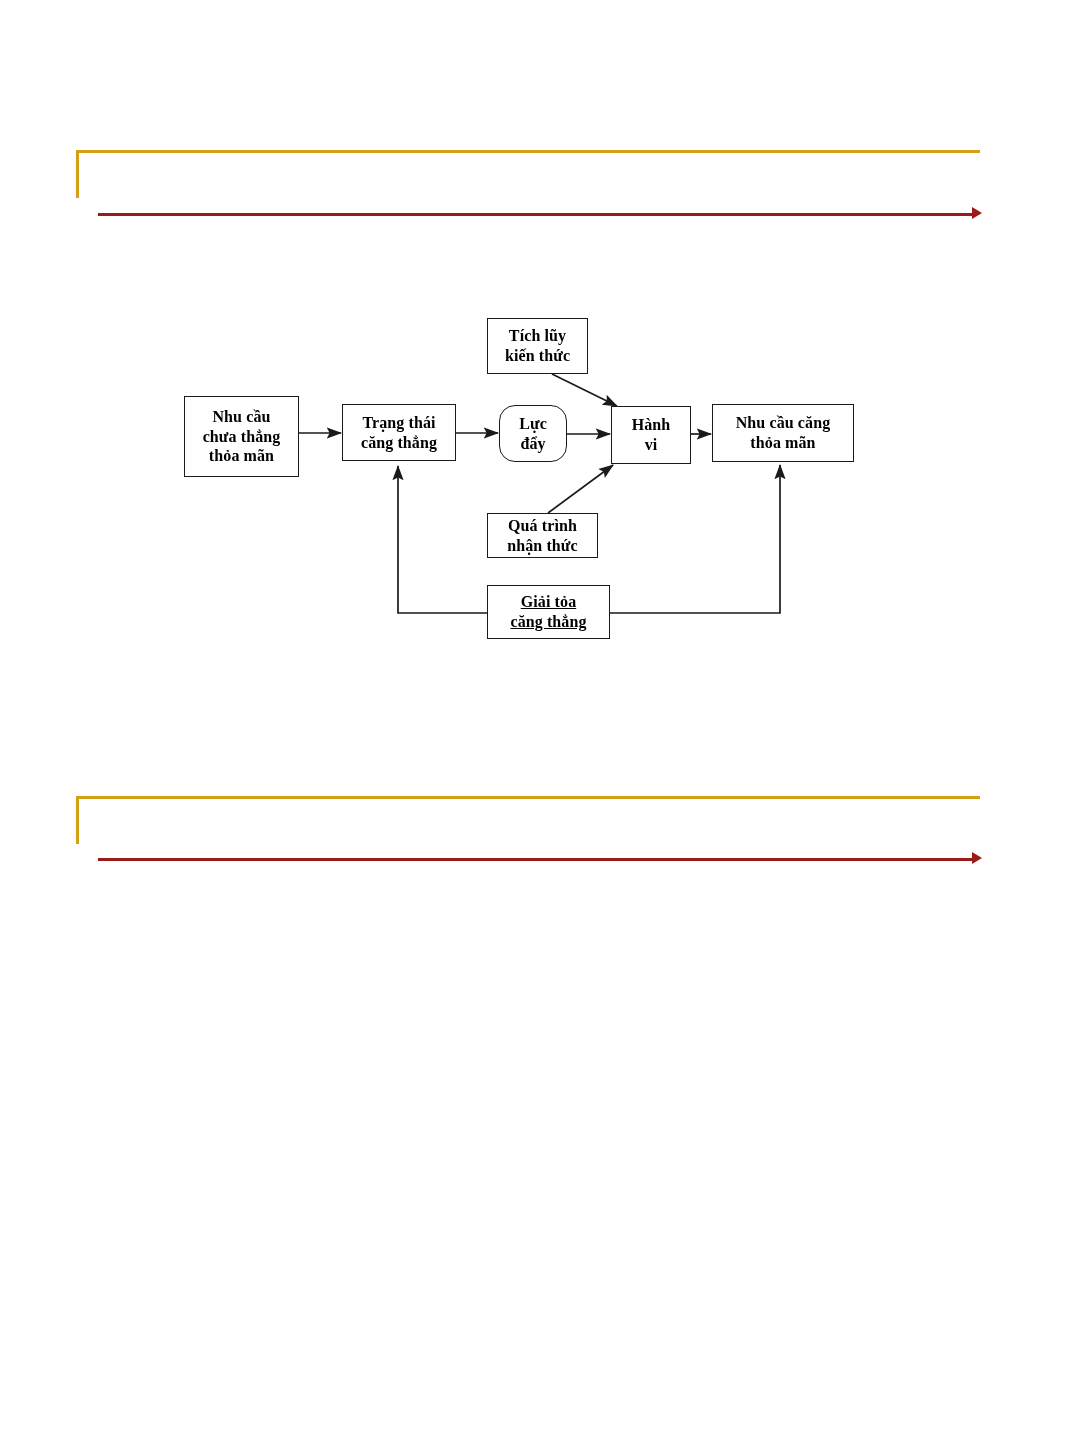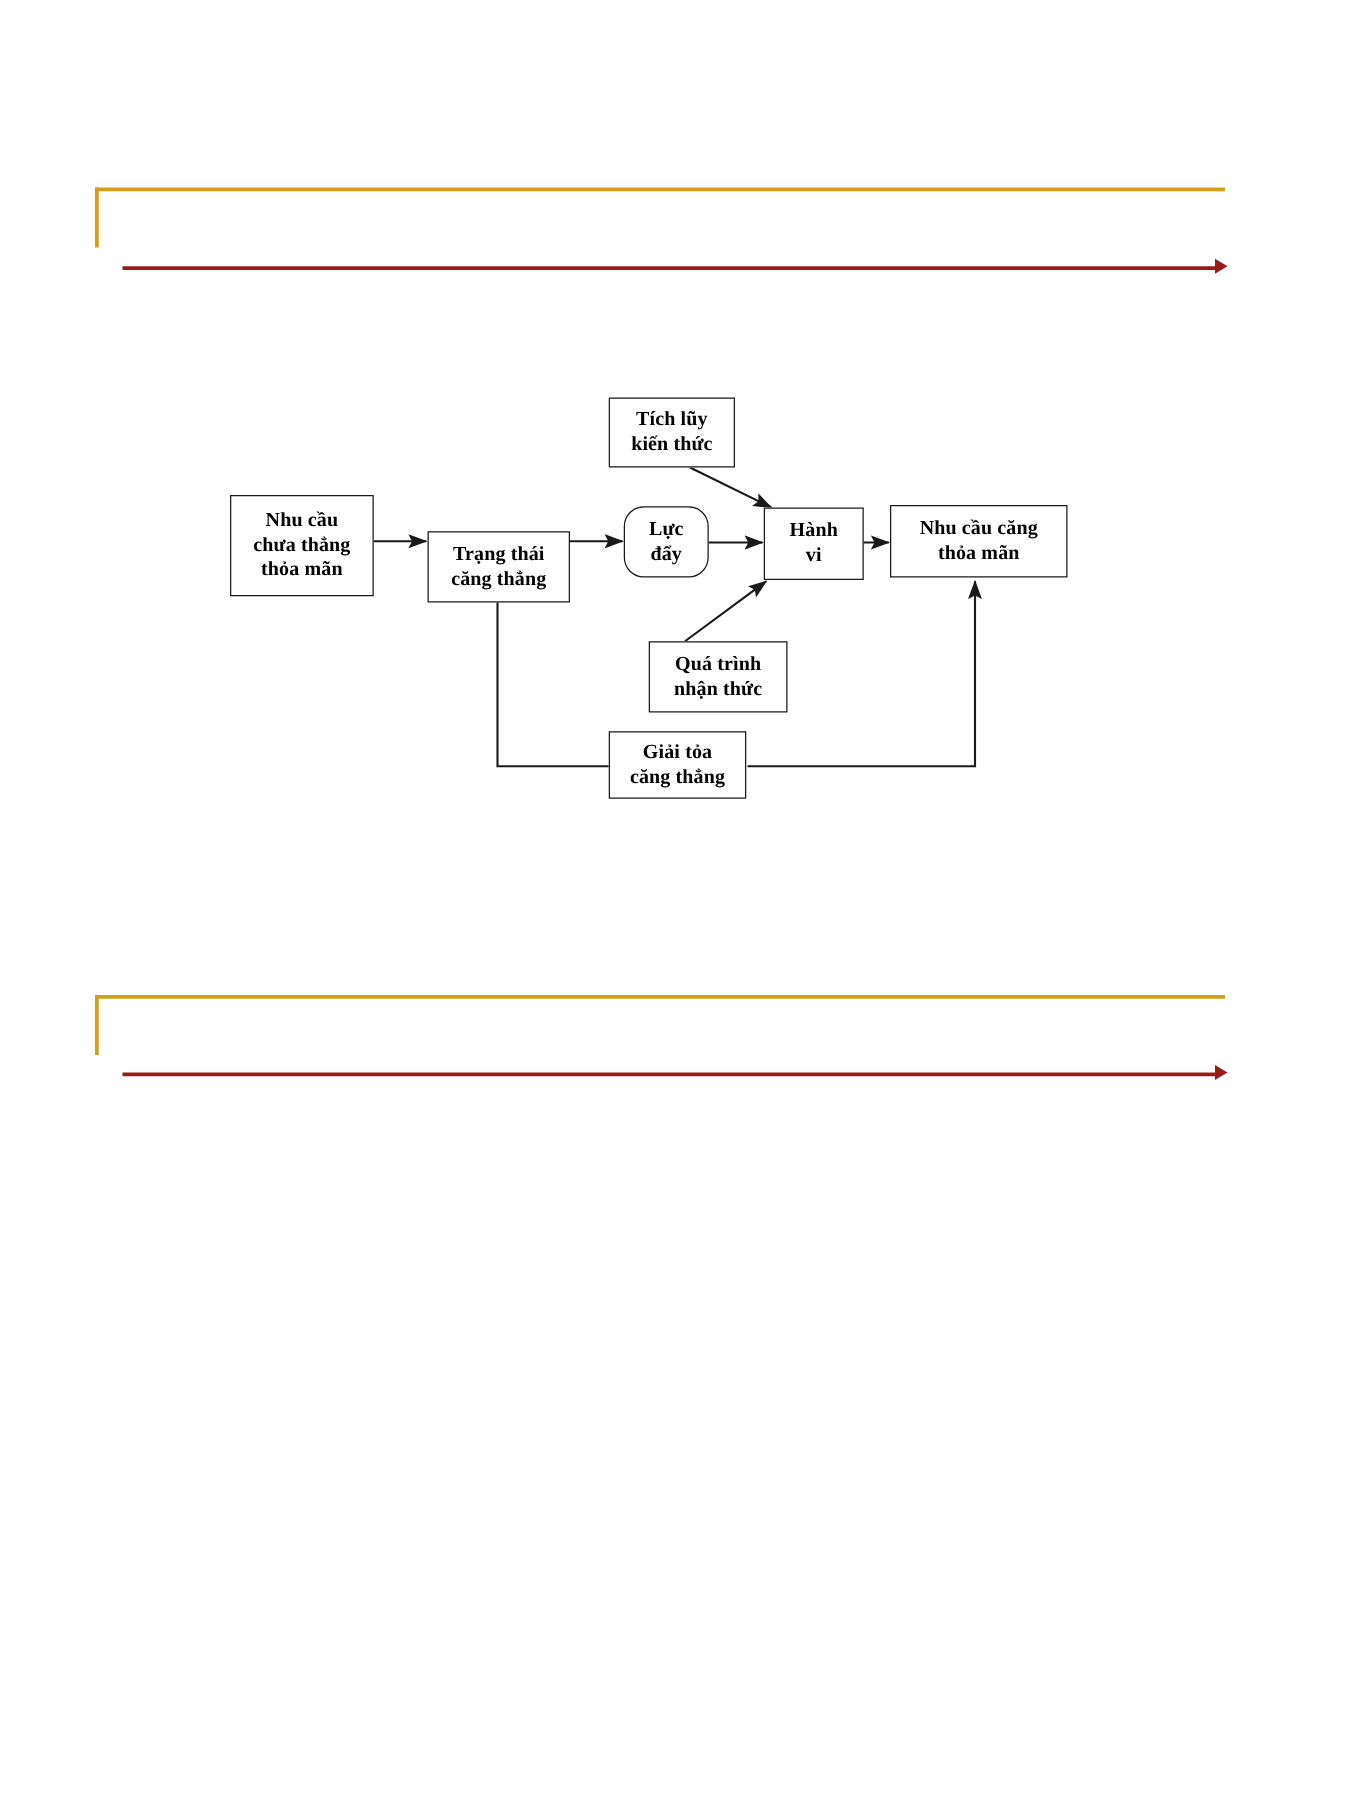--- a/index.html
+++ b/index.html
@@ -122,21 +122,21 @@
     </svg>
 
     <div class="node" style="left:184px; top:396px; width:115px; height:81px;">
       <div>
         <span>Nhu cầu</span>
         <span>chưa thẳng</span>
         <span>thỏa mãn</span>
       </div>
     </div>
 
-    <div class="node" style="left:342px; top:425px; width:114px; height:57px;">
+    <div class="node" style="left:342px; top:404px; width:114px; height:57px;">
       <div>
         <span>Trạng thái</span>
         <span>căng thẳng</span>
       </div>
     </div>
 
     <div class="node" style="left:499px; top:405px; width:68px; height:57px;border-radius:16px;">
       <div>
         <span>Lực</span>
         <span>đẩy</span>
@@ -157,28 +157,28 @@
       </div>
     </div>
 
     <div class="node" style="left:487px; top:318px; width:101px; height:56px;">
       <div>
         <span>Tích lũy</span>
         <span>kiến thức</span>
       </div>
     </div>
 
-    <div class="node" style="left:487px; top:513px; width:111px; height:57px;margin-left:32px;">
+    <div class="node" style="left:487px; top:513px; width:111px; height:45px;">
       <div>
         <span>Quá trình</span>
         <span>nhận thức</span>
       </div>
     </div>
 
-    <div class="node" style="left:487px; top:585px; width:110px; height:54px;">
+    <div class="node" style="left:487px; top:585px; width:123px; height:54px;text-decoration:underline;">
       <div>
         <span>Giải tỏa</span>
         <span>căng thẳng</span>
       </div>
     </div>
 
   </div>
 
   <div>
     <div class="rule-gold-h" style="left:76px; top:796px; width:904px;"></div>

